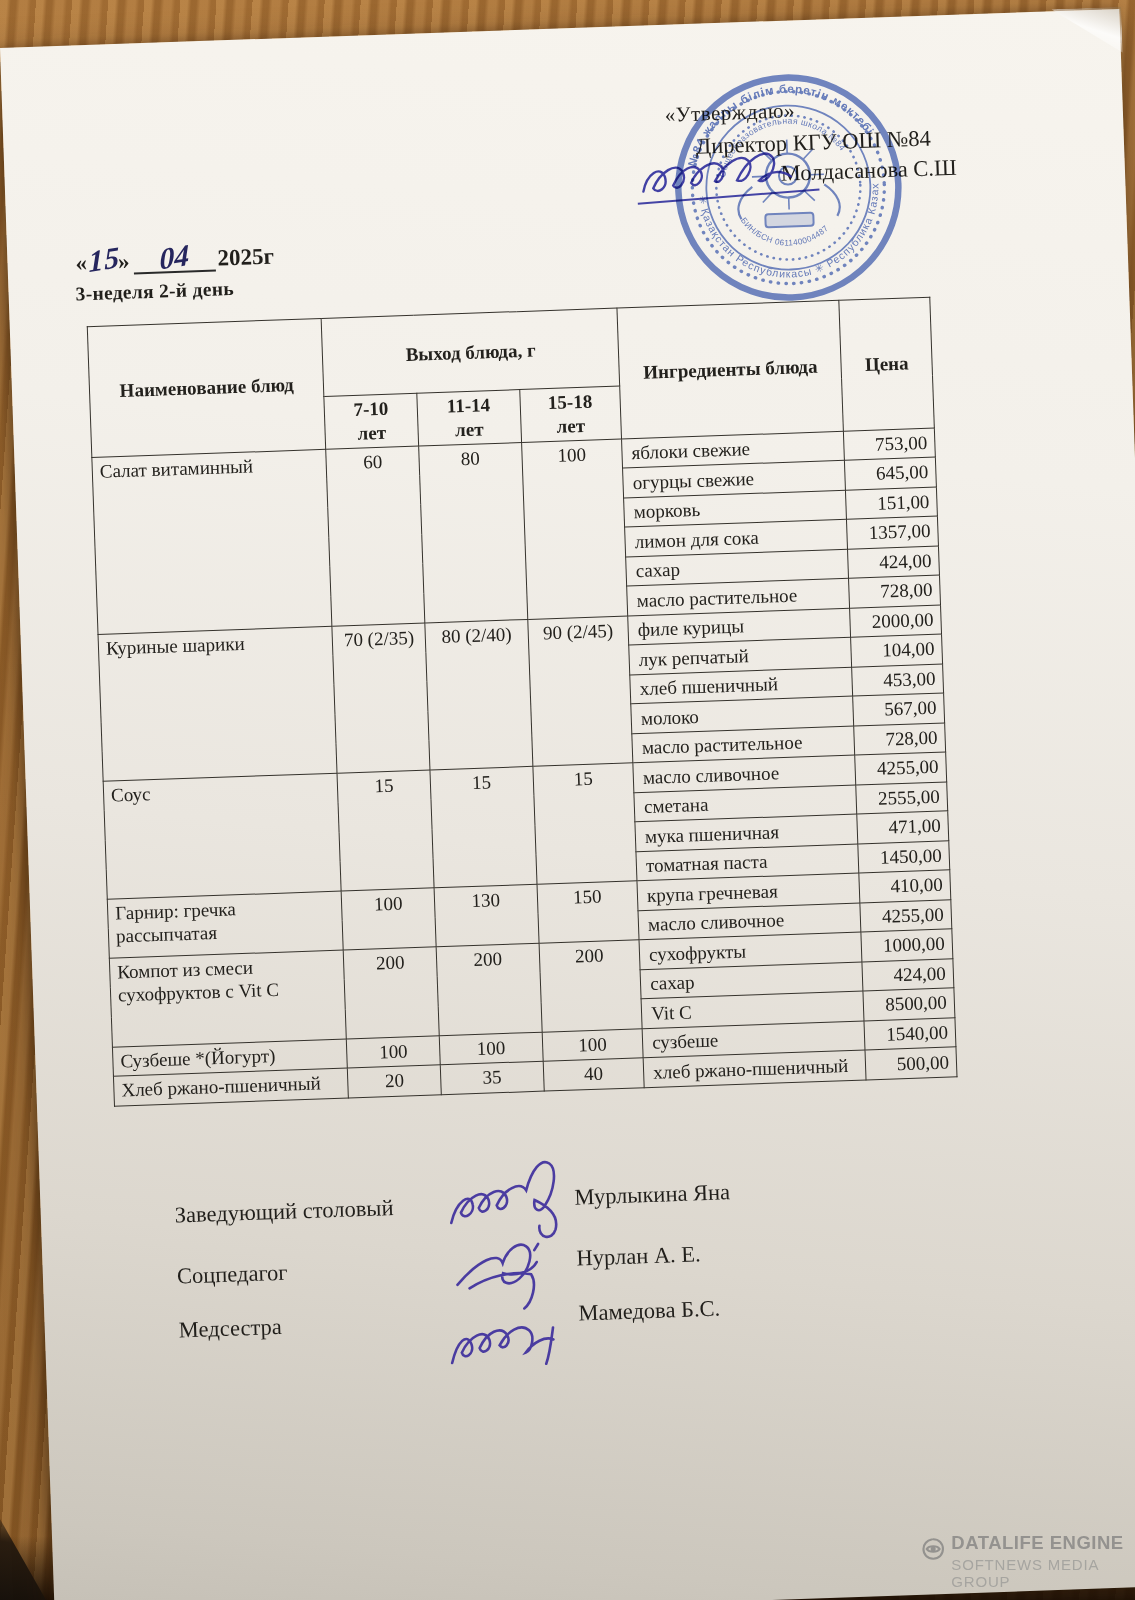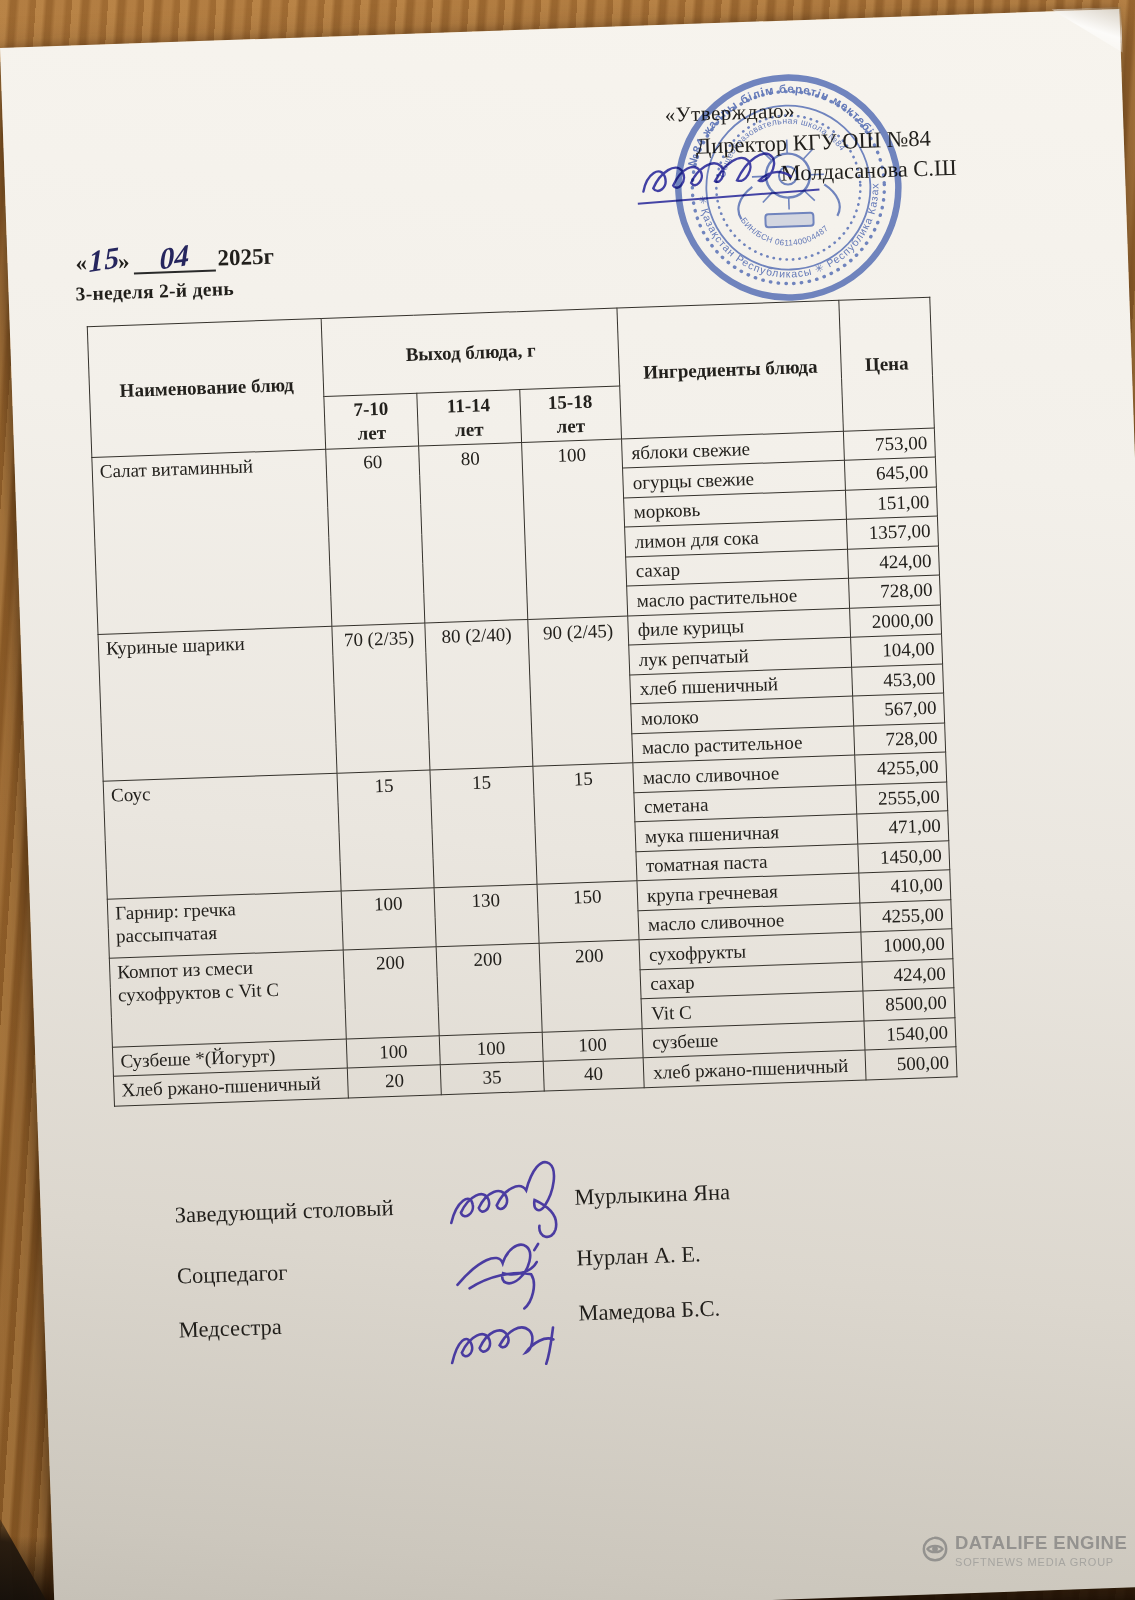--- a/index.html
+++ b/index.html
@@ -76,21 +76,21 @@
   .sig-role{position:absolute;left:134px;white-space:nowrap;}
   .sig-name{position:absolute;left:534px;white-space:nowrap;}
   .r0{top:20px}.r1{top:81px}.r2{top:135px}
   .n0{top:16px}.n1{top:77px}.n2{top:132px}
   .sig-scribbles{position:absolute;left:396px;top:-16px;}
   
   .watermark{position:absolute;left:921px;top:1534px;display:flex;align-items:flex-start;
     font-family:"Liberation Sans","DejaVu Sans",sans-serif;opacity:.92;}
   .wm-icon{width:28px;height:28px;margin-right:6px;margin-top:1px;}
   .wm-title{font-size:18.5px;font-weight:bold;color:#8f8e8b;letter-spacing:.5px;line-height:1;}
-  .wm-sub{font-size:11px;color:#a3a29e;letter-spacing:.8px;margin-top:3px;}
+  .wm-sub{font-size:15px;color:#a3a29e;letter-spacing:.8px;margin-top:3px;}
 </style>
 </head>
 <body>
 
 <div class="desk-shadow-corner"></div>
 
 <div class="paper">
   <div class="corner-fold"></div>
 
   <div class="approval">

